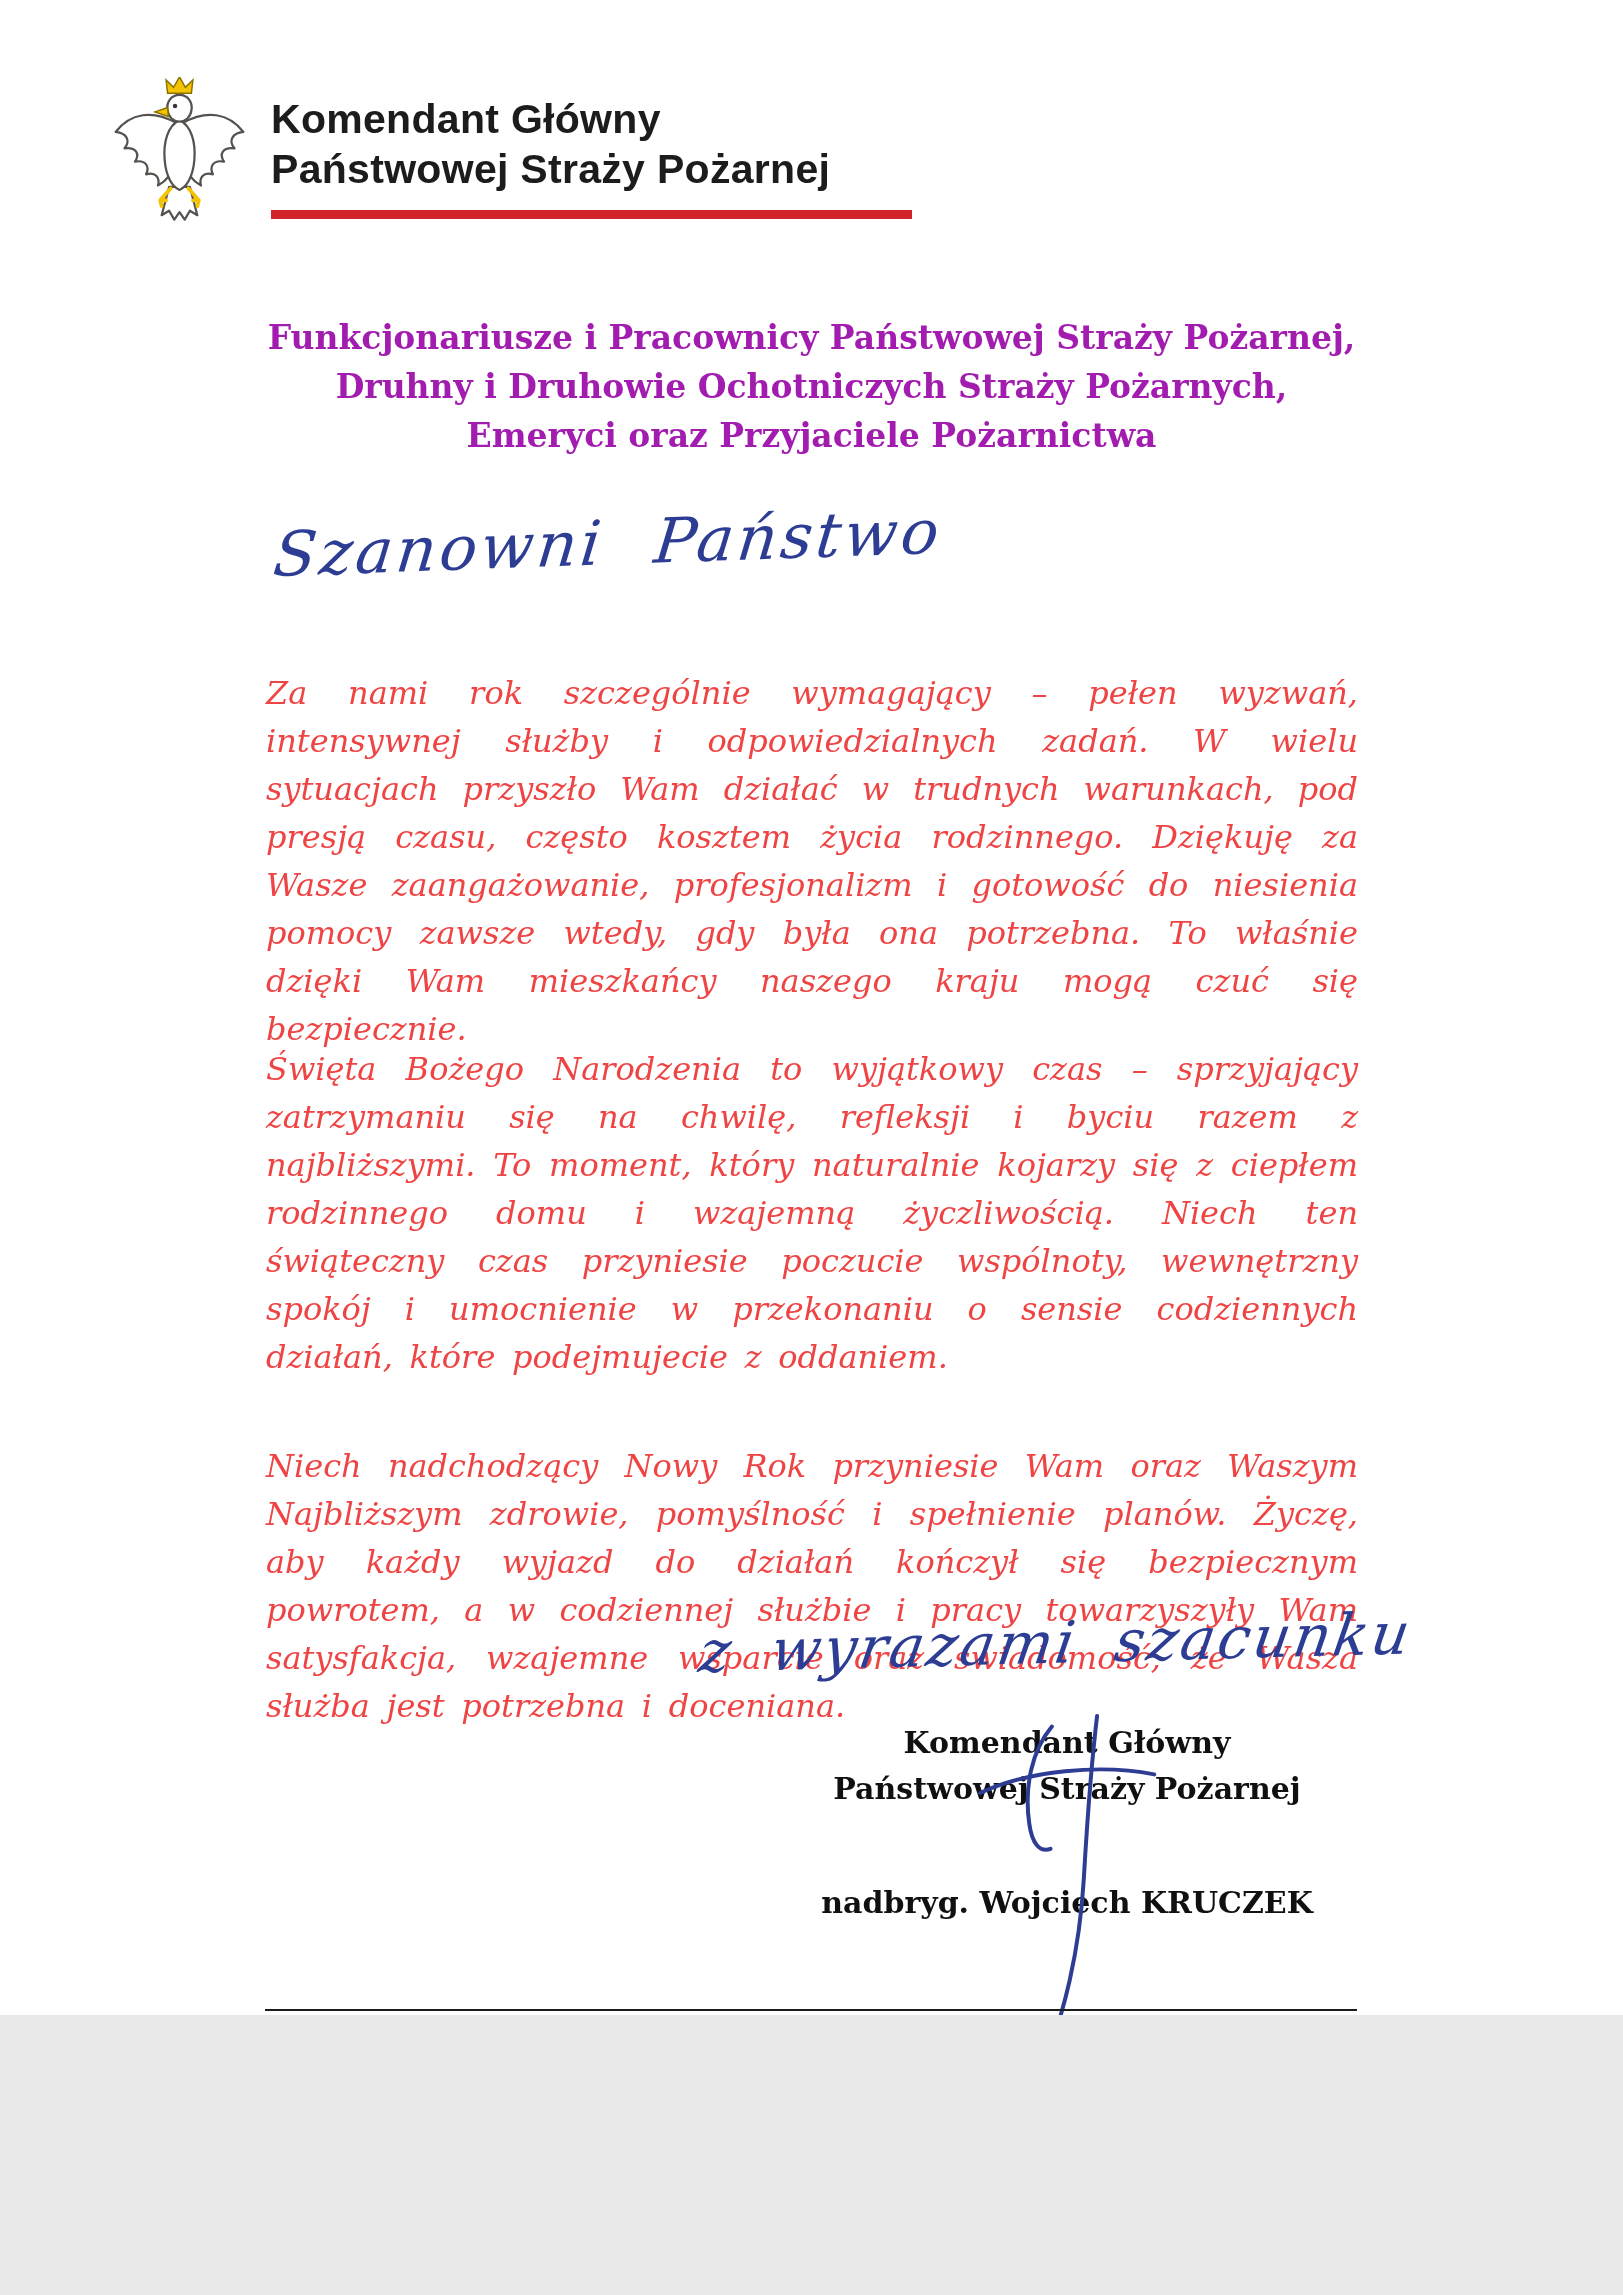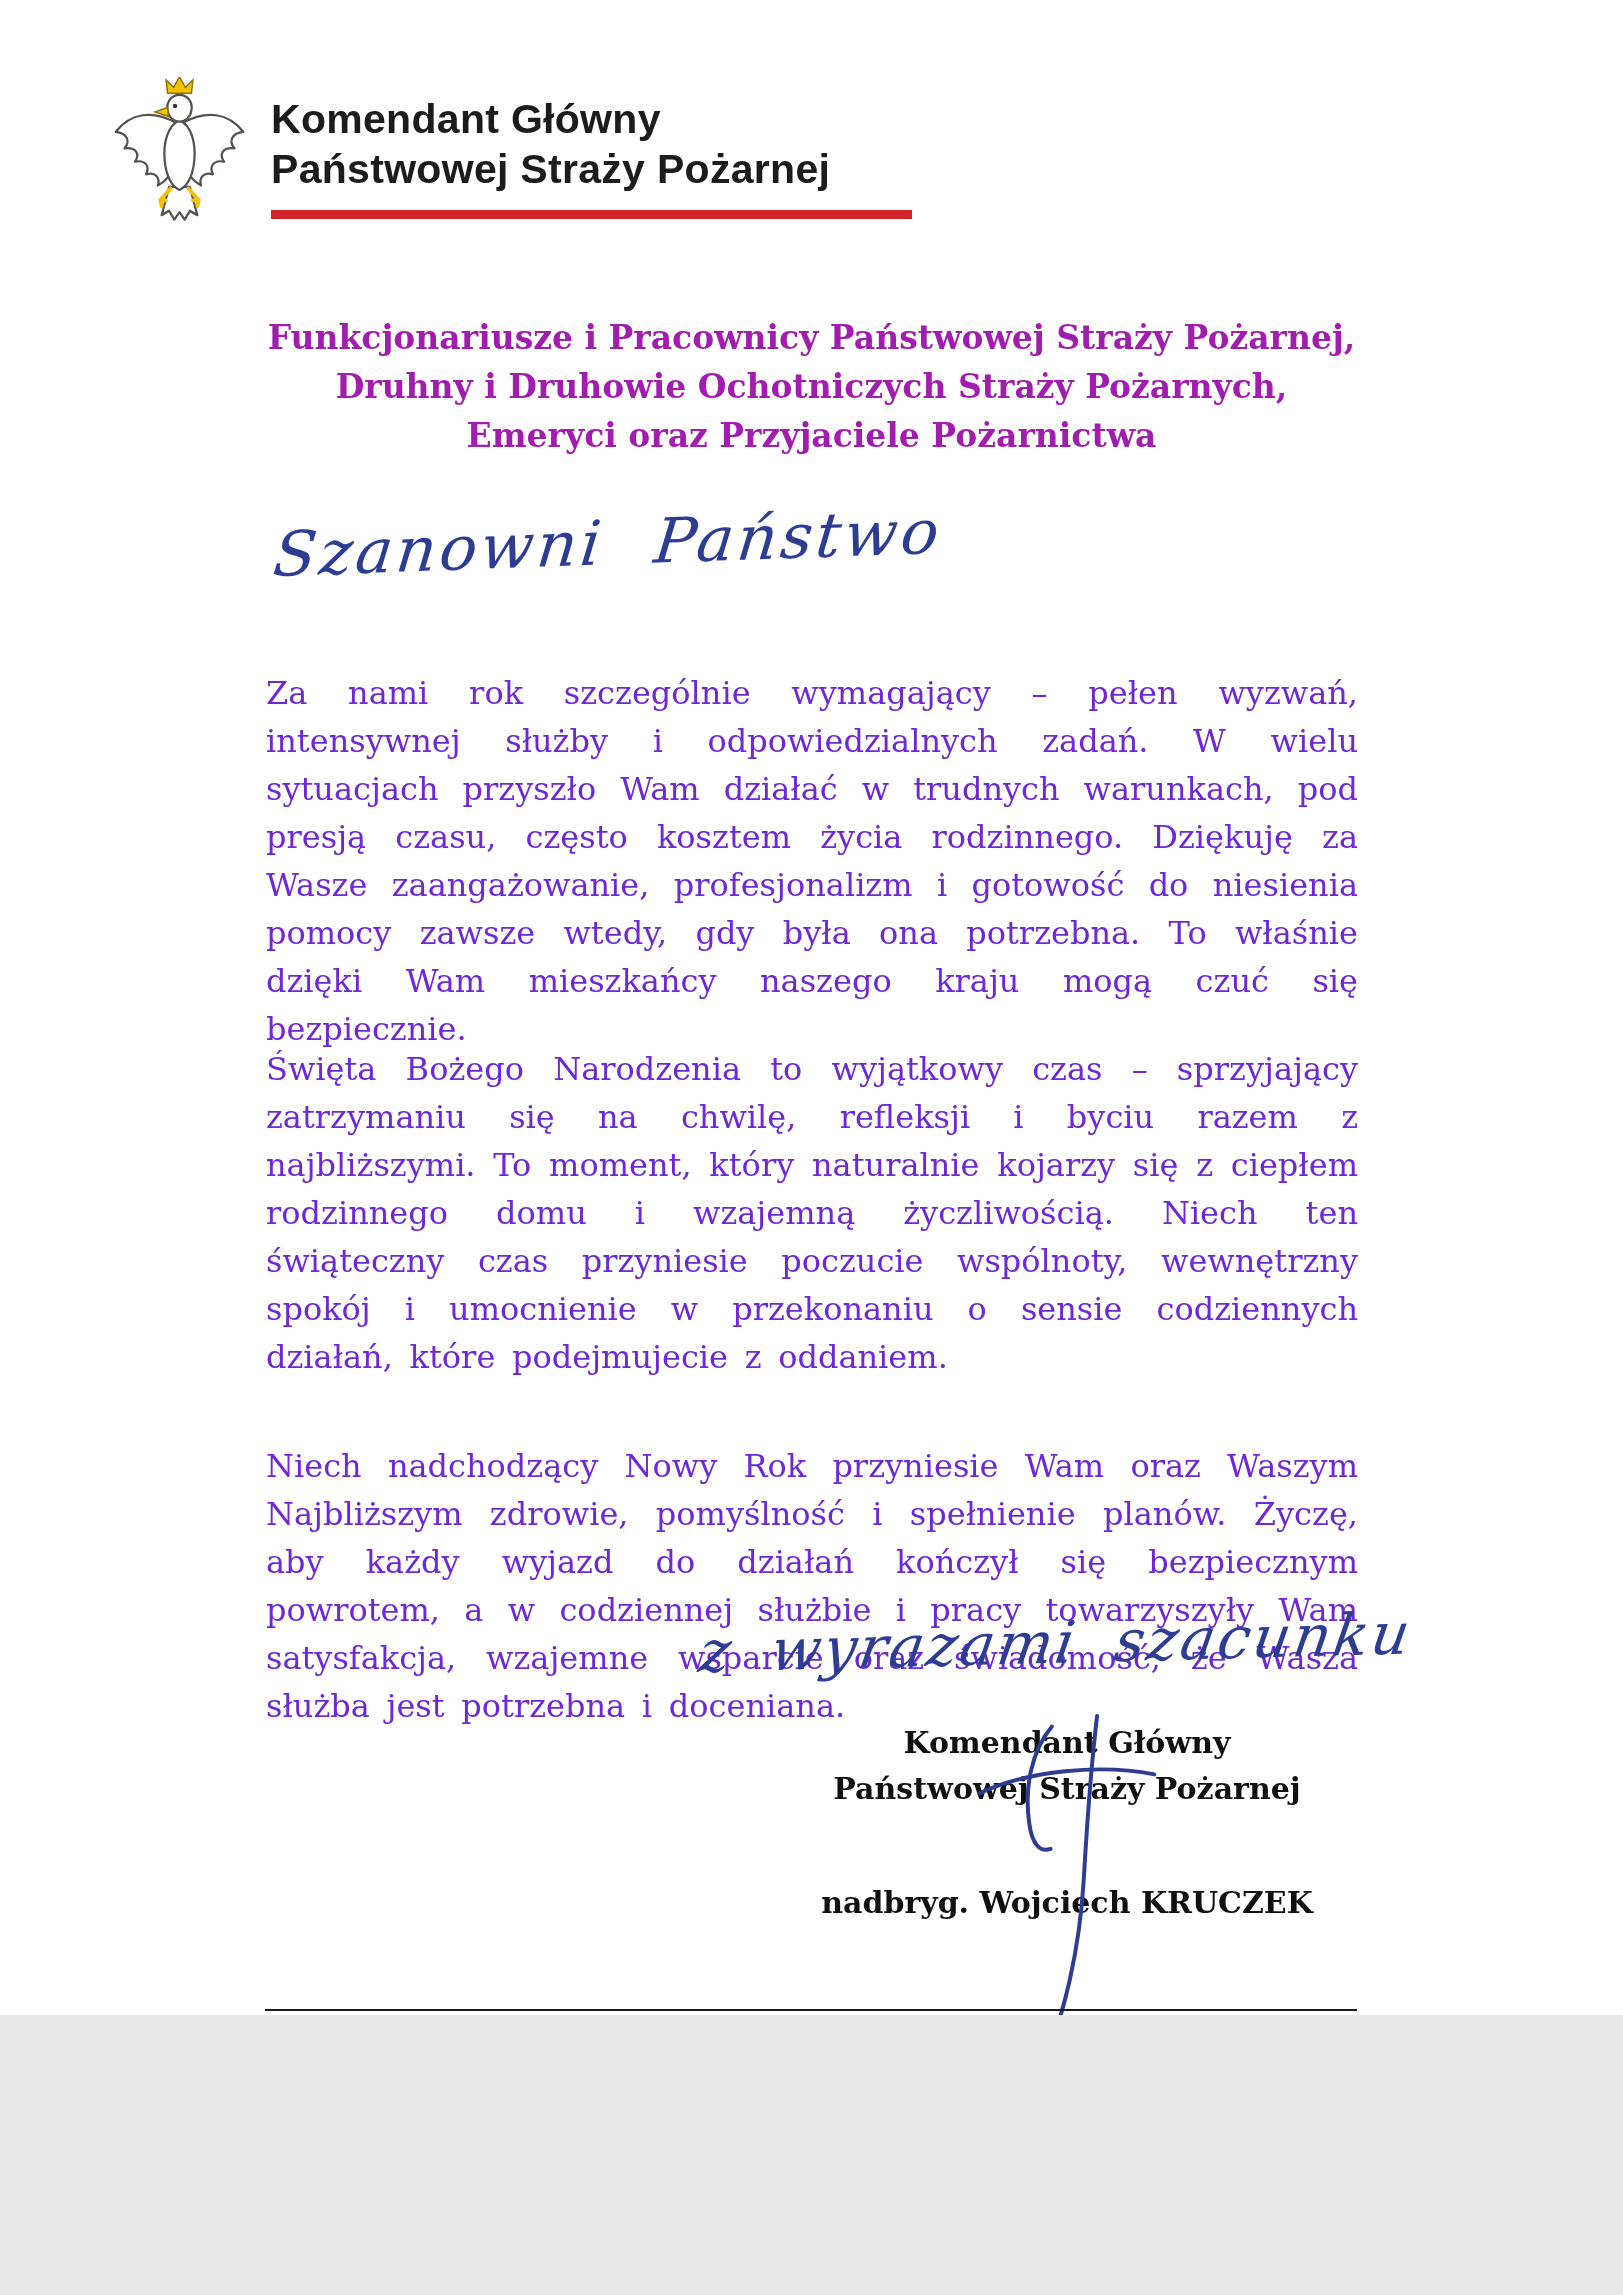--- a/index.html
+++ b/index.html
@@ -80,25 +80,26 @@
     word-spacing: 17px;
     transform: skewX(-10deg) rotate(-1.5deg);
     transform-origin: left center;
   }
 
   
   .body-par {
     position: absolute;
     left: 266px;
     width: 1092px;
+    font-style: italic;
     font-size: 32px;
     line-height: 48px;
     word-spacing: 6.5px;
     text-align: justify;
-    color: #6d28d9;
+    color: #ef4444;
   }
   .par1 { top: 669px; }
   .par2 { top: 1045px; }
   .par3 { top: 1442px; }
 
   
   .signature-block {
     position: absolute;
     top: 1720px;
     left: 766px;

